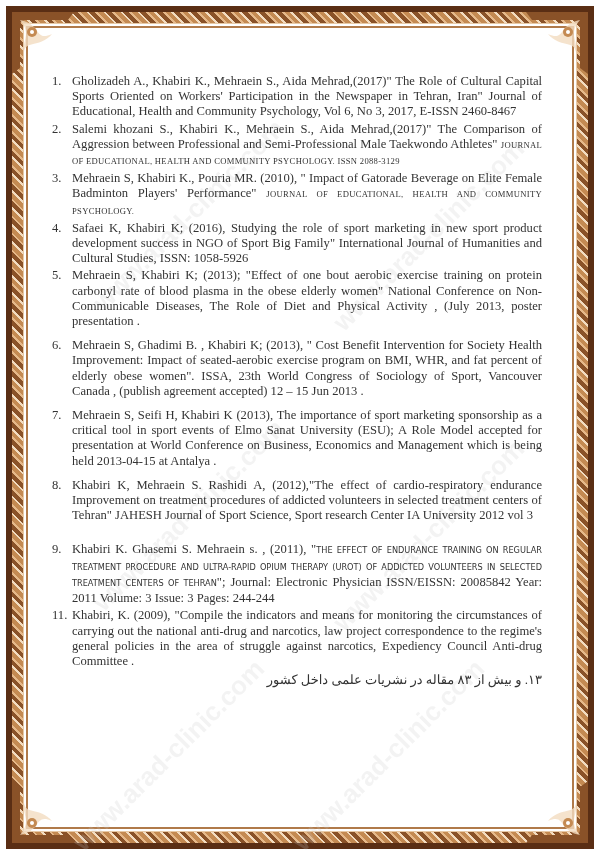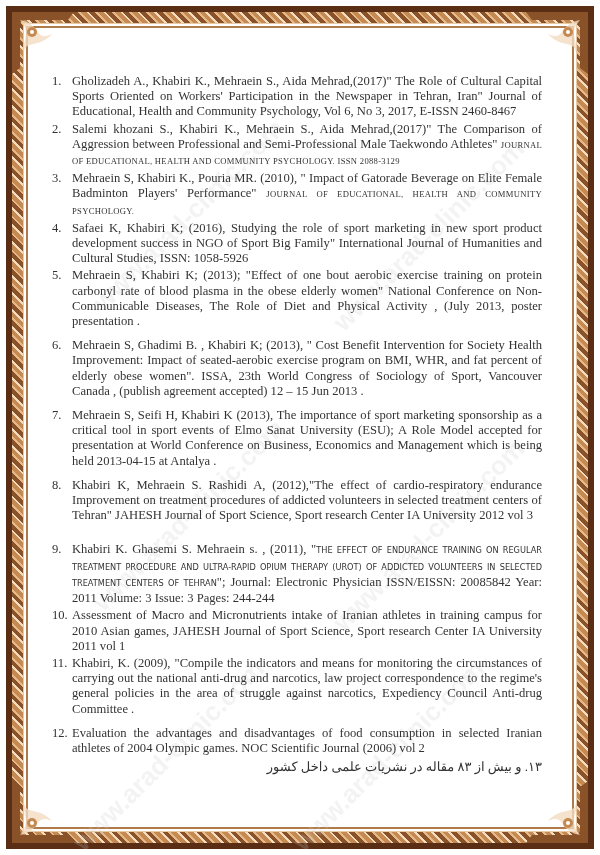--- a/index.html
+++ b/index.html
@@ -142,29 +142,21 @@
   <div class="ref gap-m">
     <span class="num">8.</span>
     <span class="txt">Khabiri K, Mehraein S. Rashidi A, (2012),"The effect of cardio-respiratory endurance Improvement on treatment procedures of addicted volunteers in selected treatment centers of Tehran"  JAHESH Journal of Sport Science, Sport research Center IA University 2012 vol 3</span>
   </div>
 
   <div class="ref gap-l">
     <span class="num">9.</span>
     <span class="txt"><span>Khabiri K. Ghasemi S. Mehraein s. ,  (2011), "</span><span class="sans-caps">THE EFFECT OF ENDURANCE TRAINING ON REGULAR TREATMENT PROCEDURE AND ULTRA-RAPID OPIUM THERAPY (UROT) OF ADDICTED VOLUNTEERS IN SELECTED TREATMENT CENTERS OF TEHRAN</span><span>"; Journal: Electronic Physician ISSN/EISSN: 20085842 Year: 2011 Volume: 3 Issue: 3 Pages: 244-244</span></span>
   </div>
 
-  <div class="ref gap-s">
-    <span class="num">10.</span>
-    <span class="txt">Assessment of Macro and Micronutrients intake of Iranian athletes in training campus for 2010 Asian games, JAHESH Journal of Sport Science, Sport research Center IA University 2011 vol 1</span>
-  </div>
 
   <div class="ref gap-s">
     <span class="num">11.</span>
     <span class="txt">Khabiri, K. (2009), "Compile the indicators and means for monitoring the circumstances of carrying out the national anti-drug and narcotics, law project correspondence to the regime's general policies in the area of struggle against narcotics, Expediency Council Anti-drug Committee  .</span>
   </div>
 
-  <div class="ref gap-m">
-    <span class="num">12.</span>
-    <span class="txt">Evaluation the advantages and disadvantages of food consumption in selected Iranian athletes of 2004 Olympic games. NOC Scientific Journal (2006) vol 2</span>
-  </div>
 
   <div class="farsi">۱۳. و بیش از ۸۳ مقاله در نشریات علمی داخل کشور</div>
 </div>
 
 </body></html>

